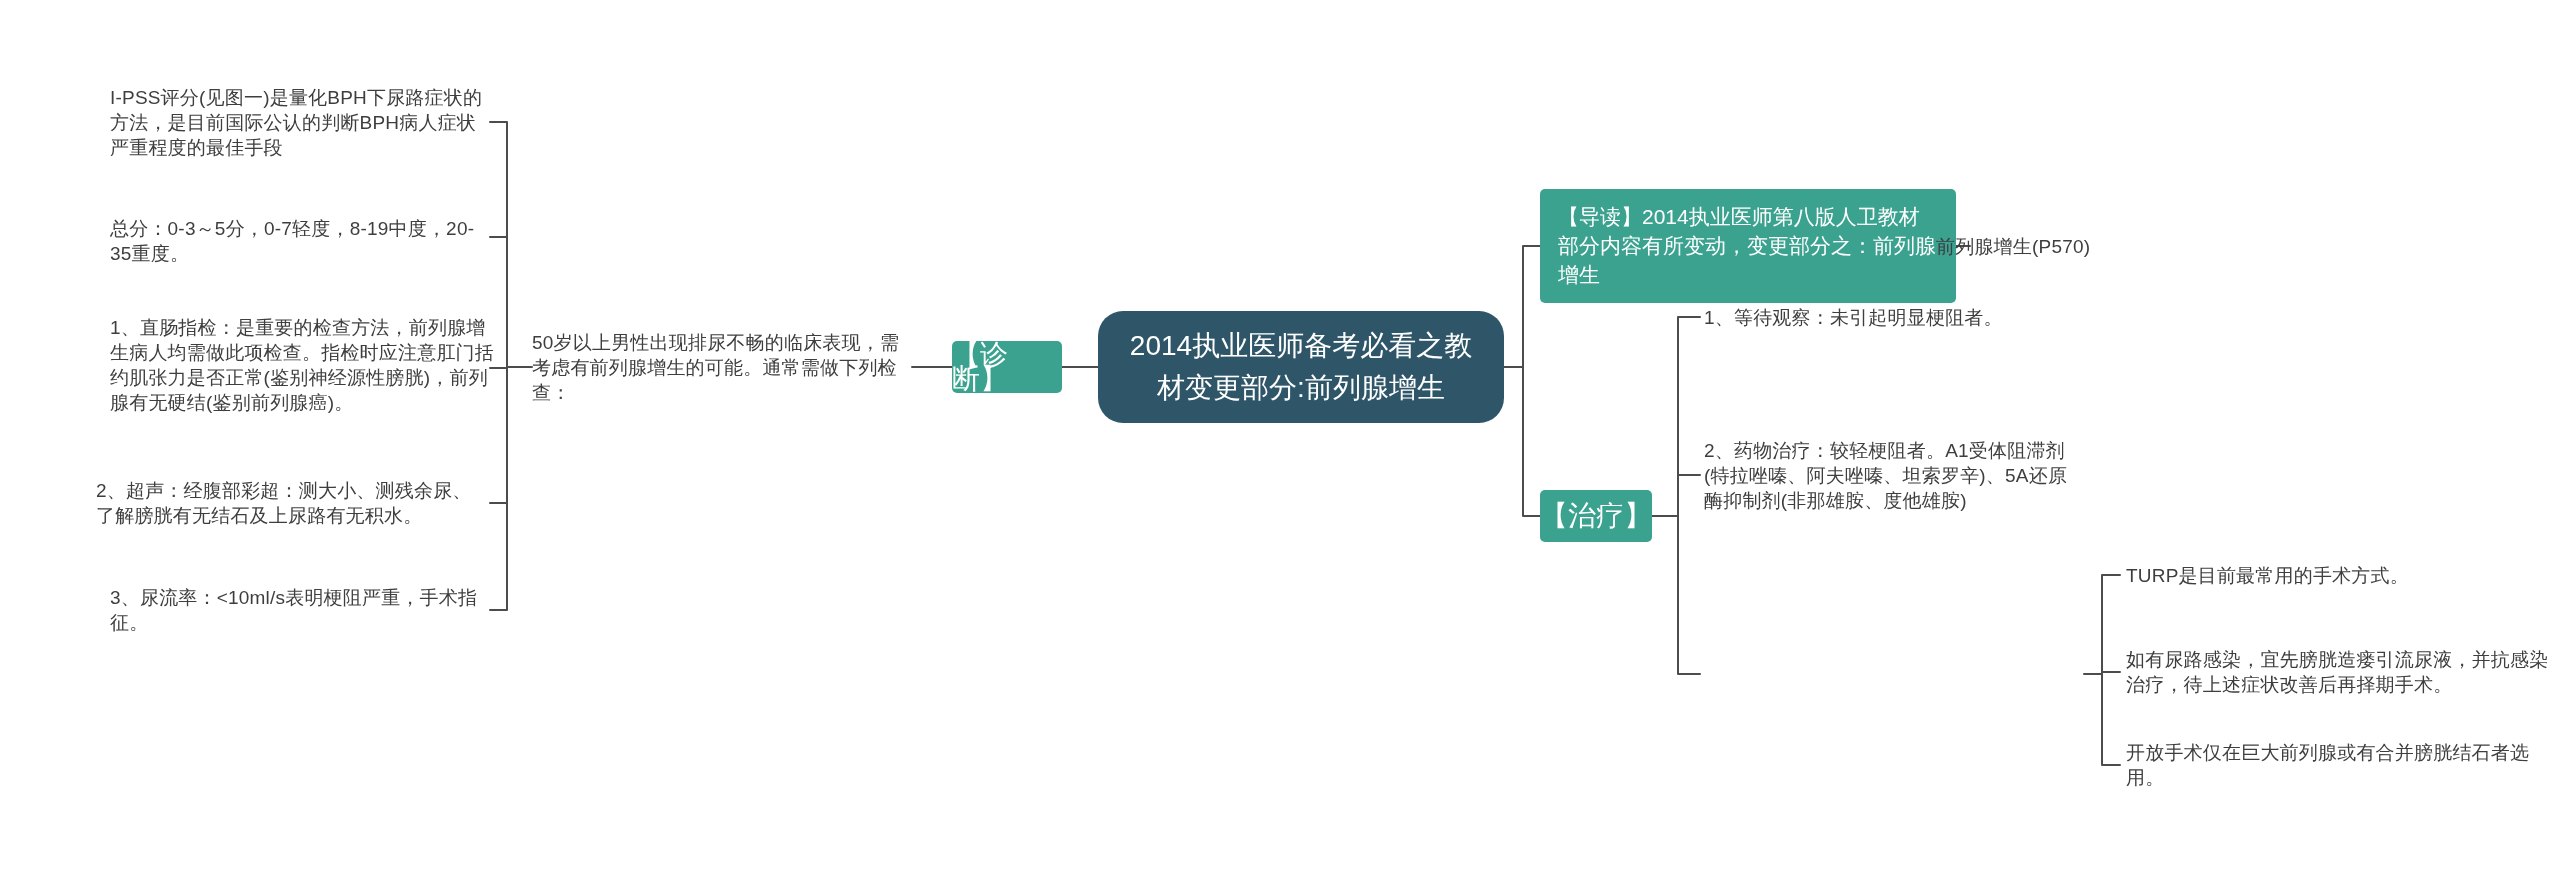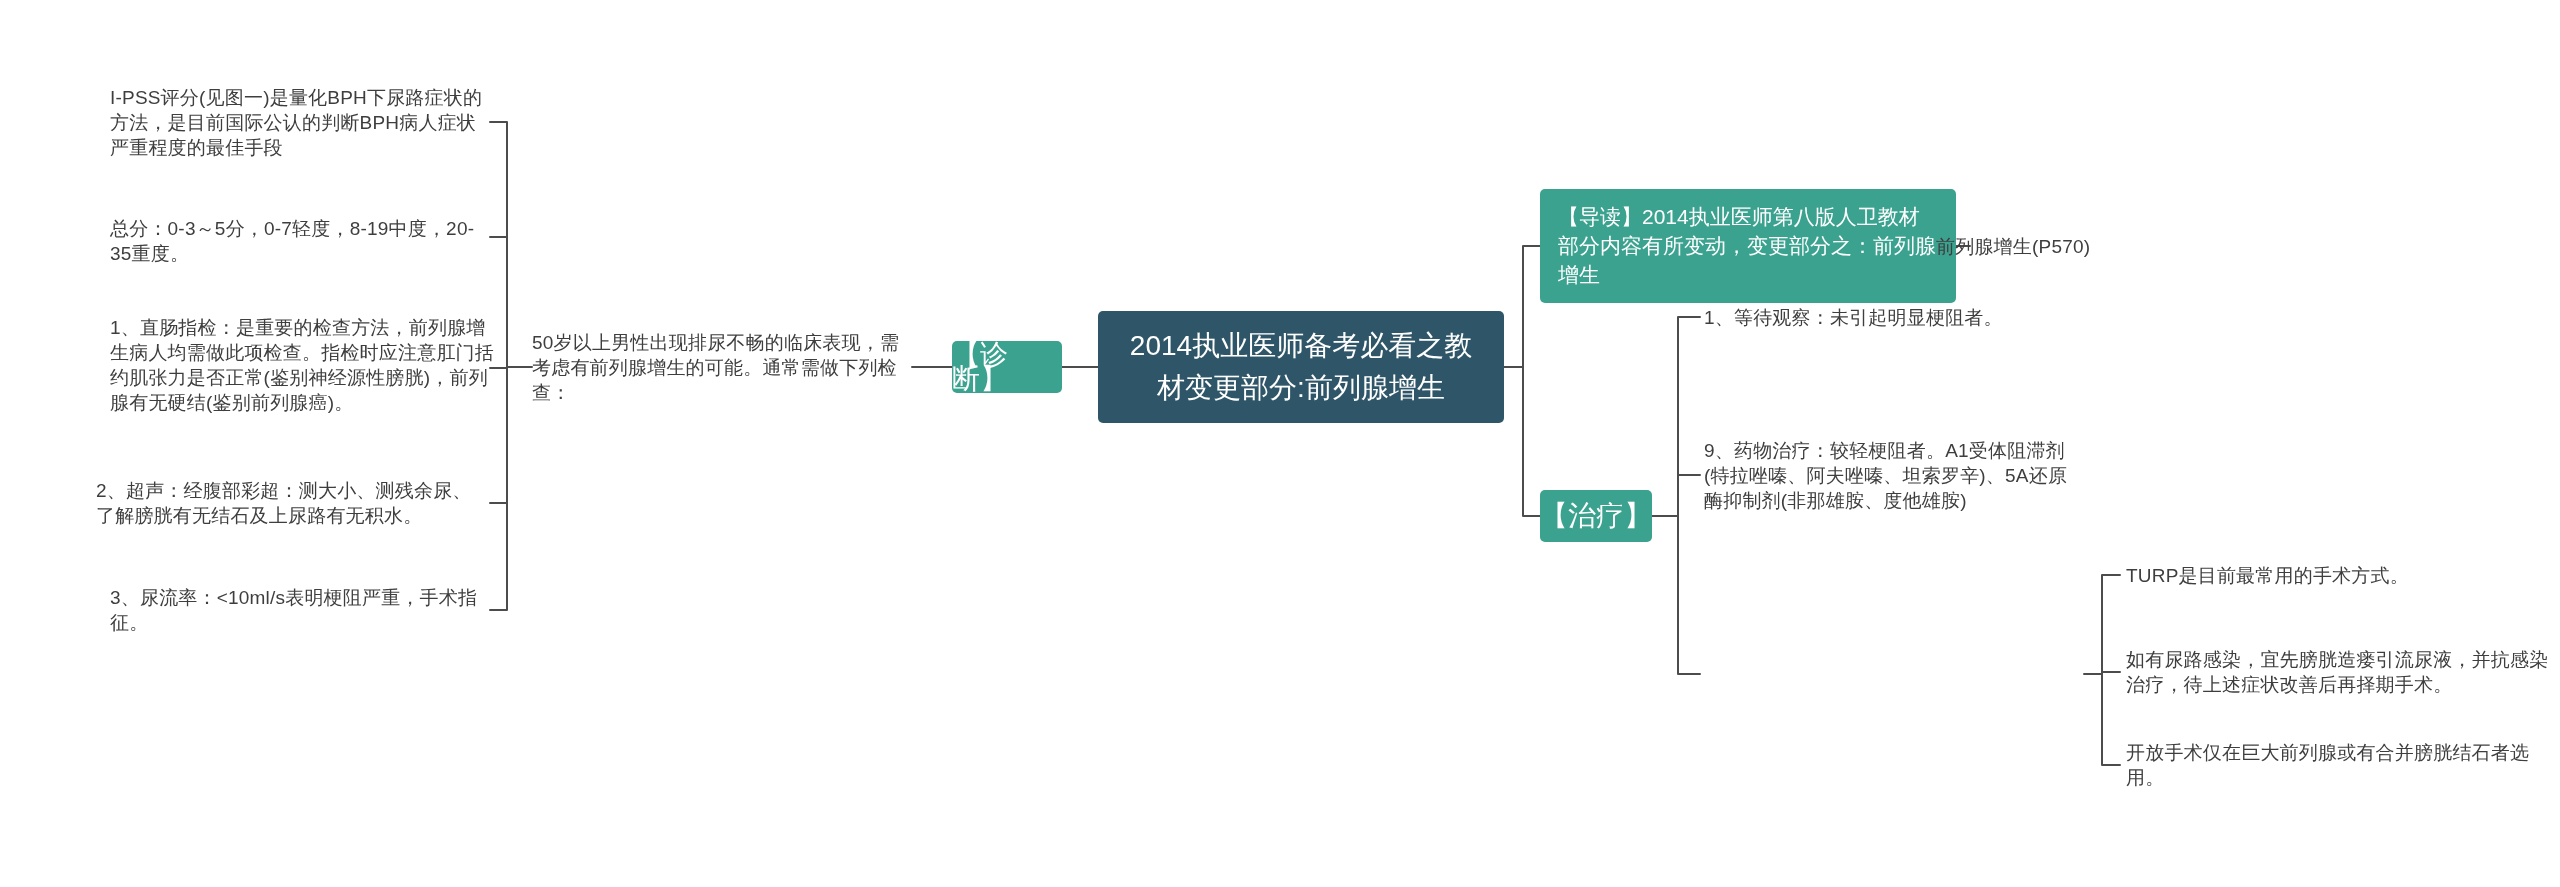--- a/index.html
+++ b/index.html
@@ -47,20 +47,21 @@
     line-height: 24px;
   }
   .center-node {
     display: flex;
     align-items: center;
     justify-content: center;
     text-align: center;
     font-size: 28px;
     line-height: 42px;
     padding: 8px 28px;
+    border-radius: 25px;
   }
   .intro-node {
     font-size: 21px;
     line-height: 29px;
     padding: 13px 18px;
     text-align: left;
   }
 </style>
 </head>
 <body>
@@ -92,19 +93,19 @@
 
   <div class="node node-dark center-node" style="left:1078px; top:311px; width:406px; height:112px">2014执业医师备考必看之教材变更部分:前列腺增生</div>
 
   <div class="node node-teal intro-node" style="left:1520px; top:189px; width:416px; height:114px">【导读】2014执业医师第八版人卫教材部分内容有所变动，变更部分之：前列腺增生</div>
 
   <div class="note" style="left:1916px; top:234px; width:300px">前列腺增生(P570)</div>
 
   <div class="node node-teal label-node" style="left:1520px; top:490px; width:112px; height:52px">【治疗】</div>
 
   <div class="note" style="left:1684px; top:305px; width:380px">1、等待观察：未引起明显梗阻者。</div>
-  <div class="note" style="left:1684px; top:438px; width:380px">9、药物治疗：较轻梗阻者。A1受体阻滞剂(特拉唑嗪、阿夫唑嗪、坦索罗辛)、5A还原酶抑制剂(非那雄胺、度他雄胺)</div>
+  <div class="note" style="left:1684px; top:438px; width:380px">2、药物治疗：较轻梗阻者。A1受体阻滞剂(特拉唑嗪、阿夫唑嗪、坦索罗辛)、5A还原酶抑制剂(非那雄胺、度他雄胺)</div>
 
   <div class="note" style="left:2106px; top:563px; width:430px">TURP是目前最常用的手术方式。</div>
   <div class="note" style="left:2106px; top:740px; width:430px">开放手术仅在巨大前列腺或有合并膀胱结石者选用。</div>
   <div class="note" style="left:2106px; top:647px; width:430px">如有尿路感染，宜先膀胱造瘘引流尿液，并抗感染治疗，待上述症状改善后再择期手术。</div>
 
 </div>
 
 </body></html>

